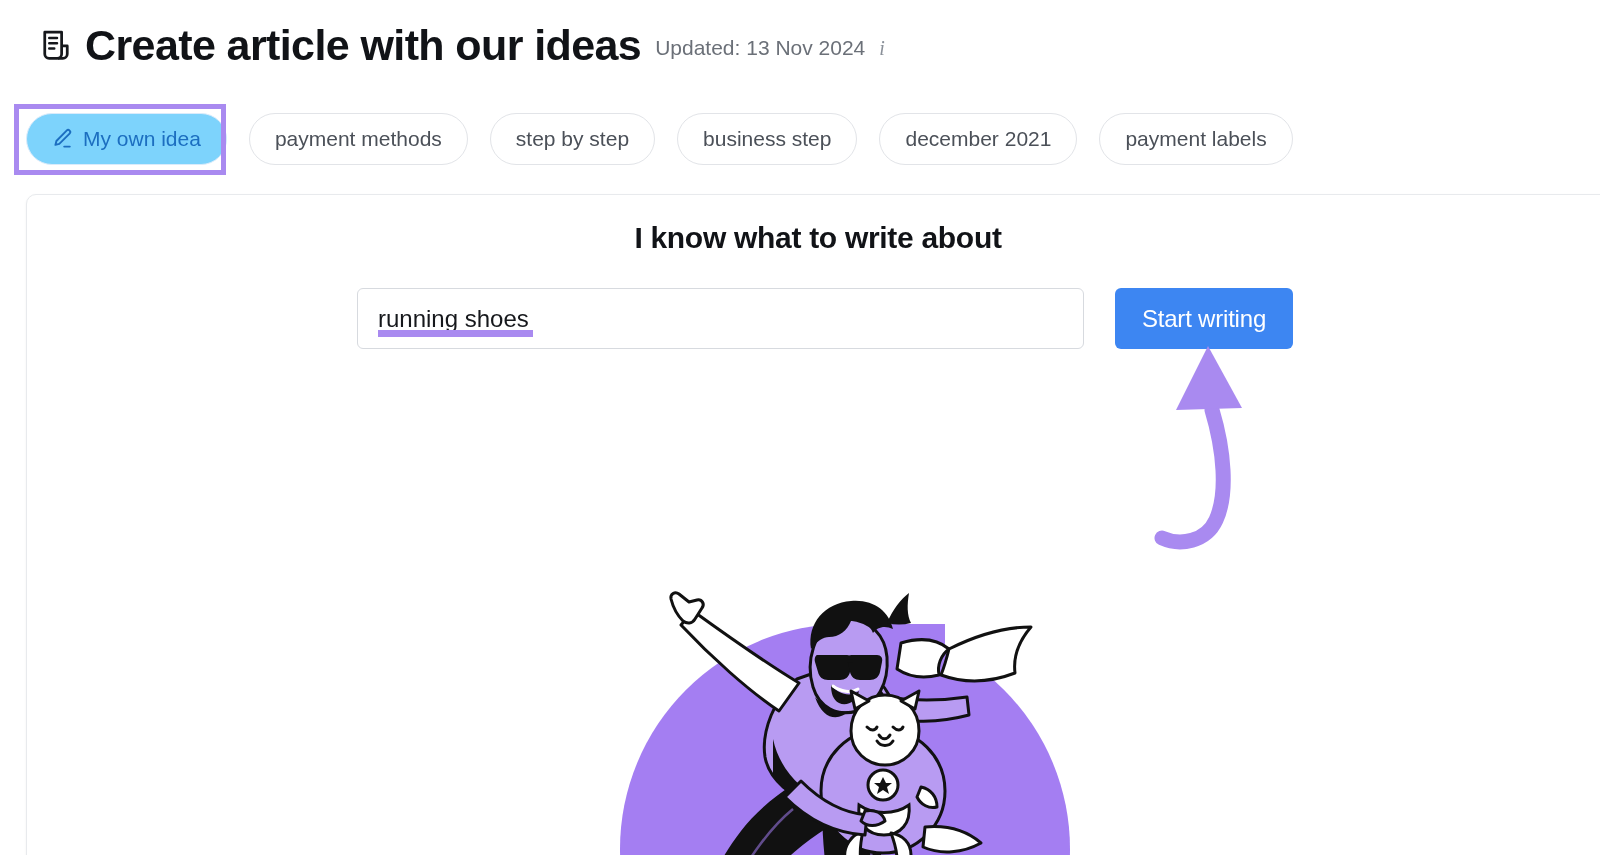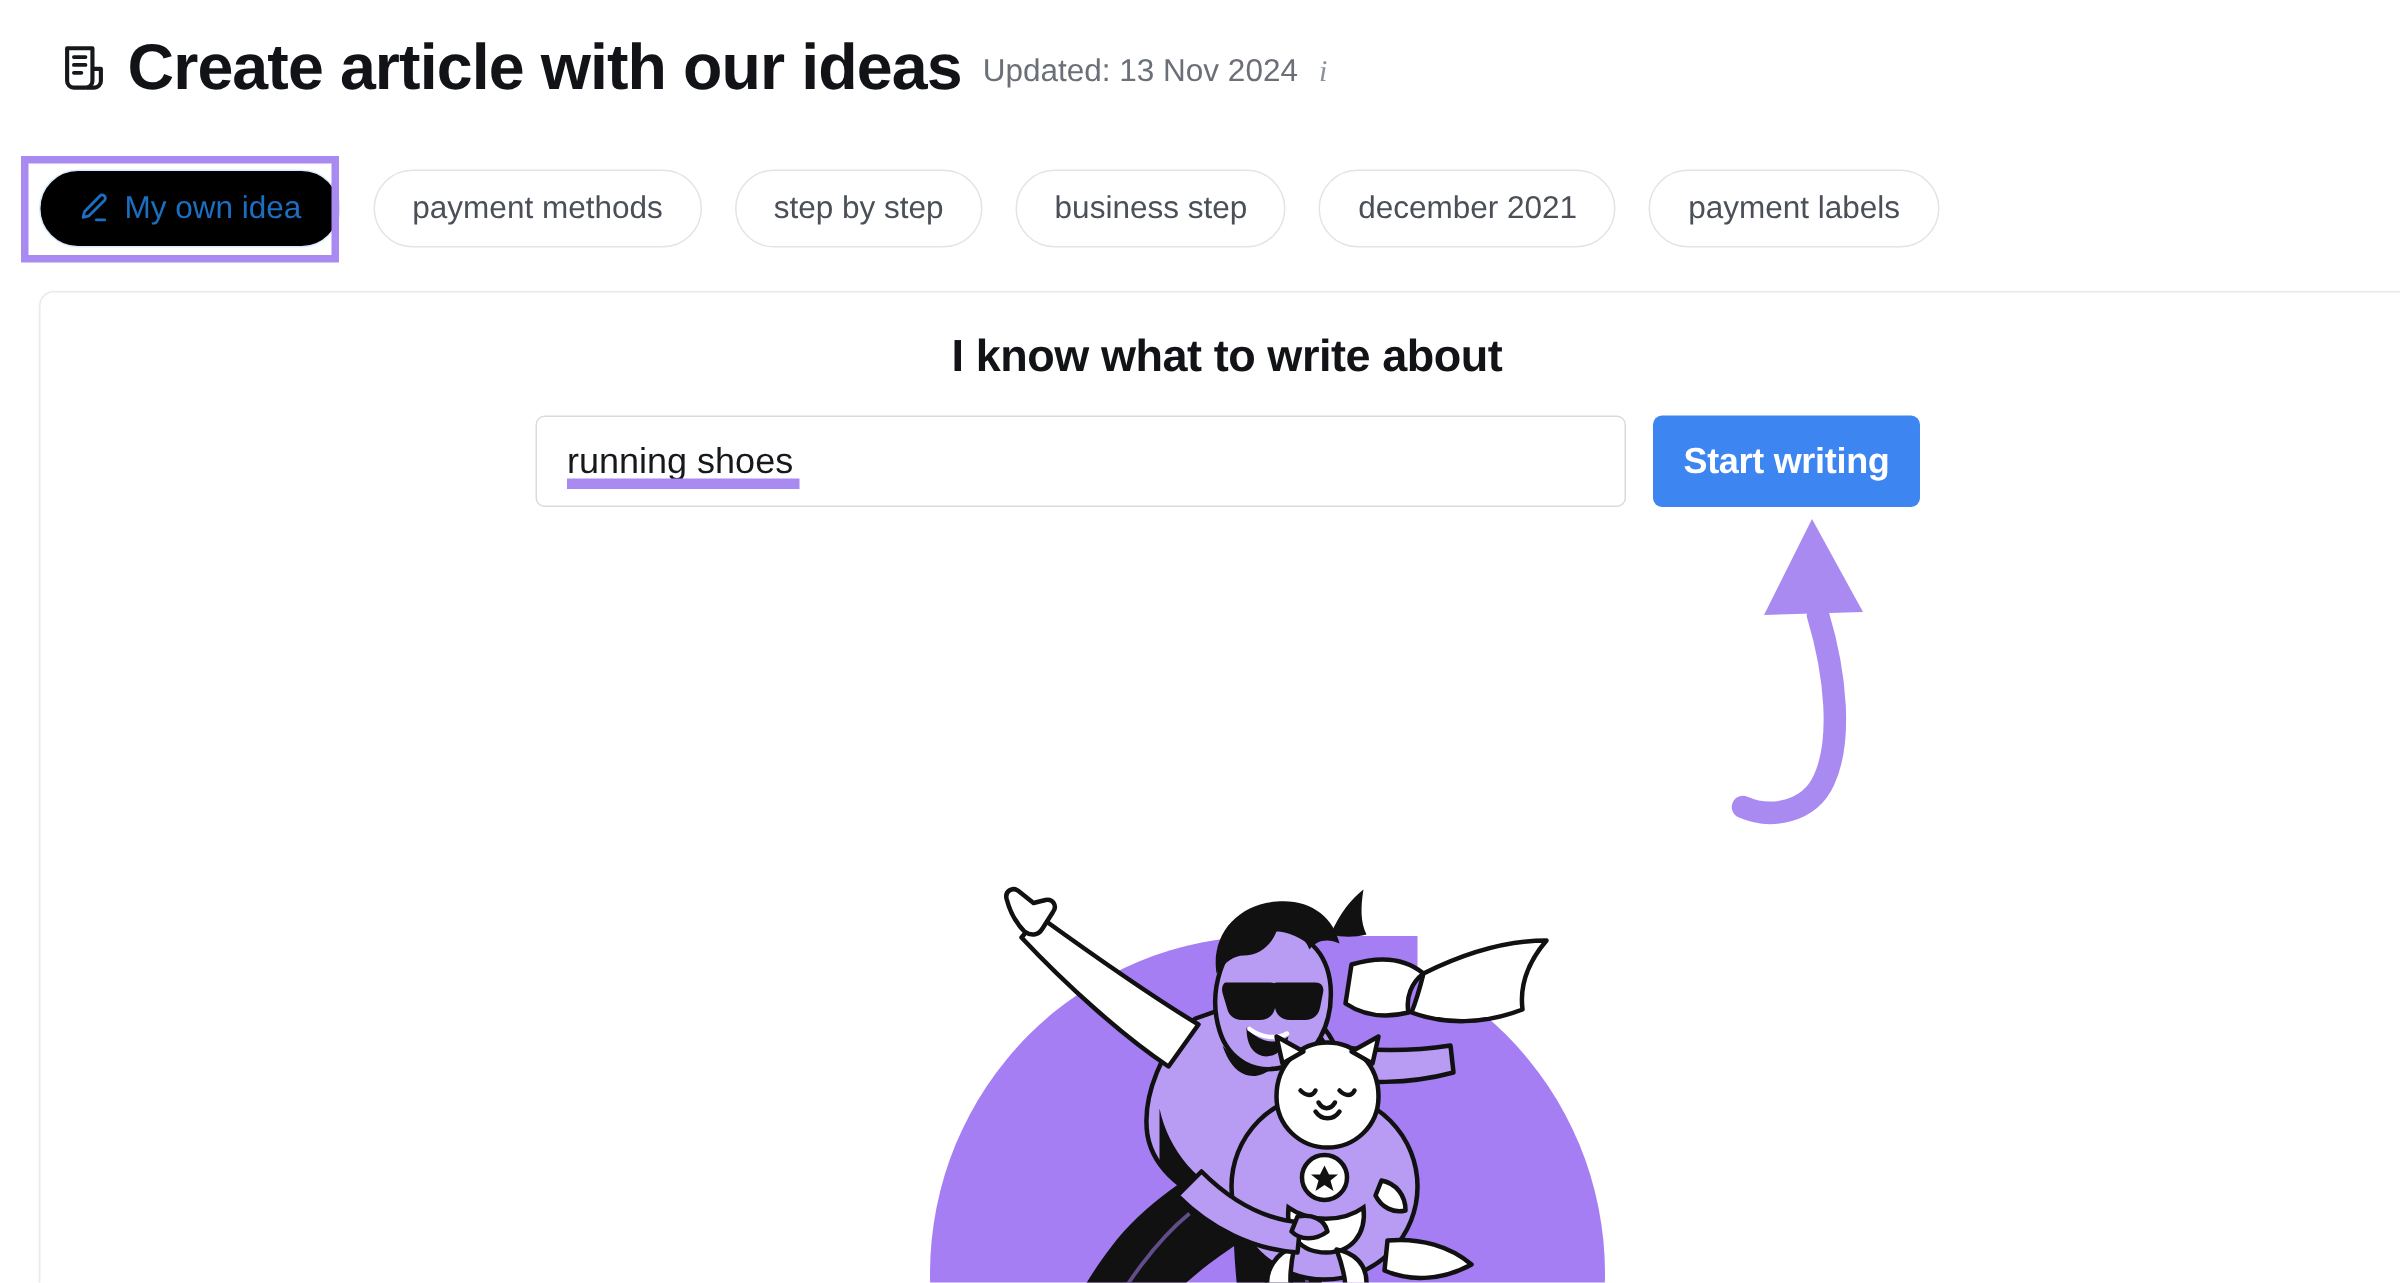--- a/index.html
+++ b/index.html
@@ -31,21 +31,21 @@
 
   
   .pills { position: absolute; left: 26px; top: 113px; display: flex; align-items: center; gap: 22px; }
   .pill {
     height: 52px; border-radius: 26px; padding: 0 25px;
     display: flex; align-items: center; gap: 9px;
     font-size: 21px; color: #4b5058; white-space: nowrap;
     border: 1px solid #e2e4e8; background: #fff;
   }
   .pill.active {
-    background: #000000; border-color: #d9ebfb; color: #1c6ec0;
+    background: #7dd3fc; border-color: #d9ebfb; color: #1c6ec0;
   }
   .pencil-icon { width: 22px; height: 22px; display: block; }
 
   
   .annot-box {
     position: absolute; left: 14px; top: 104px;
     width: 212px; height: 71px;
     border: 5px solid #a98af0; background: transparent;
     z-index: 4; pointer-events: none;
   }
@@ -62,42 +62,42 @@
   }
   .card-heading {
     position: absolute; left: 0; top: 26px; width: 1582px;
     text-align: center;
     font-size: 30px; font-weight: bold; color: #111317;
     letter-spacing: -0.3px;
   }
 
   
   .search-row {
-    position: absolute; left: 330px; top: 82px;
-    display: flex; align-items: flex-start; gap: 18px;
+    position: absolute; left: 330px; top: 93px;
+    display: flex; align-items: flex-start; gap: 31px;
   }
   .search-field {
     position: relative;
     width: 727px; height: 61px;
     border: 1px solid #d7dadf; border-radius: 6px;
     background: #fff;
     display: flex; align-items: center;
     padding: 0 20px;
   }
   .search-value {
     font-size: 24px; color: #16181c; line-height: 1;
   }
   .value-underline {
     position: absolute; left: 20px; bottom: 11px;
     width: 155px; height: 7px; background: #a98af0;
   }
   .start-btn {
     width: 178px; height: 61px;
     background: #3d86f2; border: none; border-radius: 6px;
-    color: #ffffff; font-size: 24px; font-weight: bold;
+    color: #ffffff; font-size: 24px; font-weight: normal;
     font-family: "Liberation Sans", sans-serif;
     display: flex; align-items: center; justify-content: center;
     cursor: pointer; letter-spacing: -0.2px;
   }
 
   
   .arrow-annot {
     position: absolute; left: 1150px; top: 338px;
     width: 100px; height: 215px; z-index: 5; pointer-events: none;
   }

